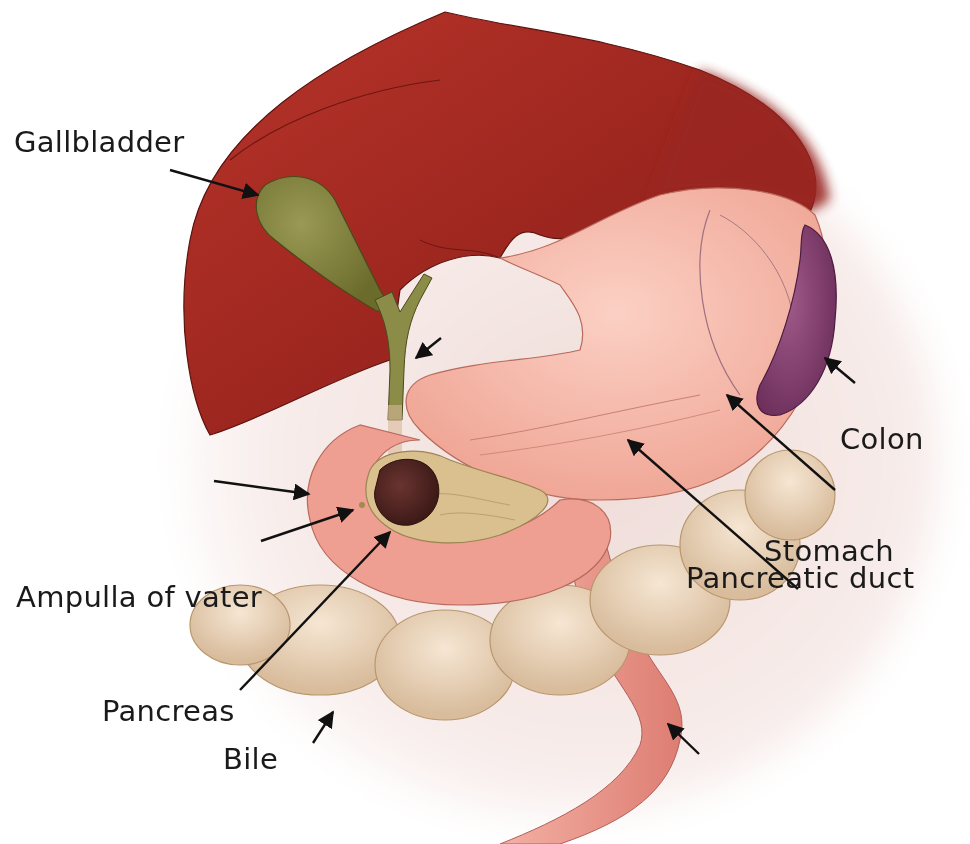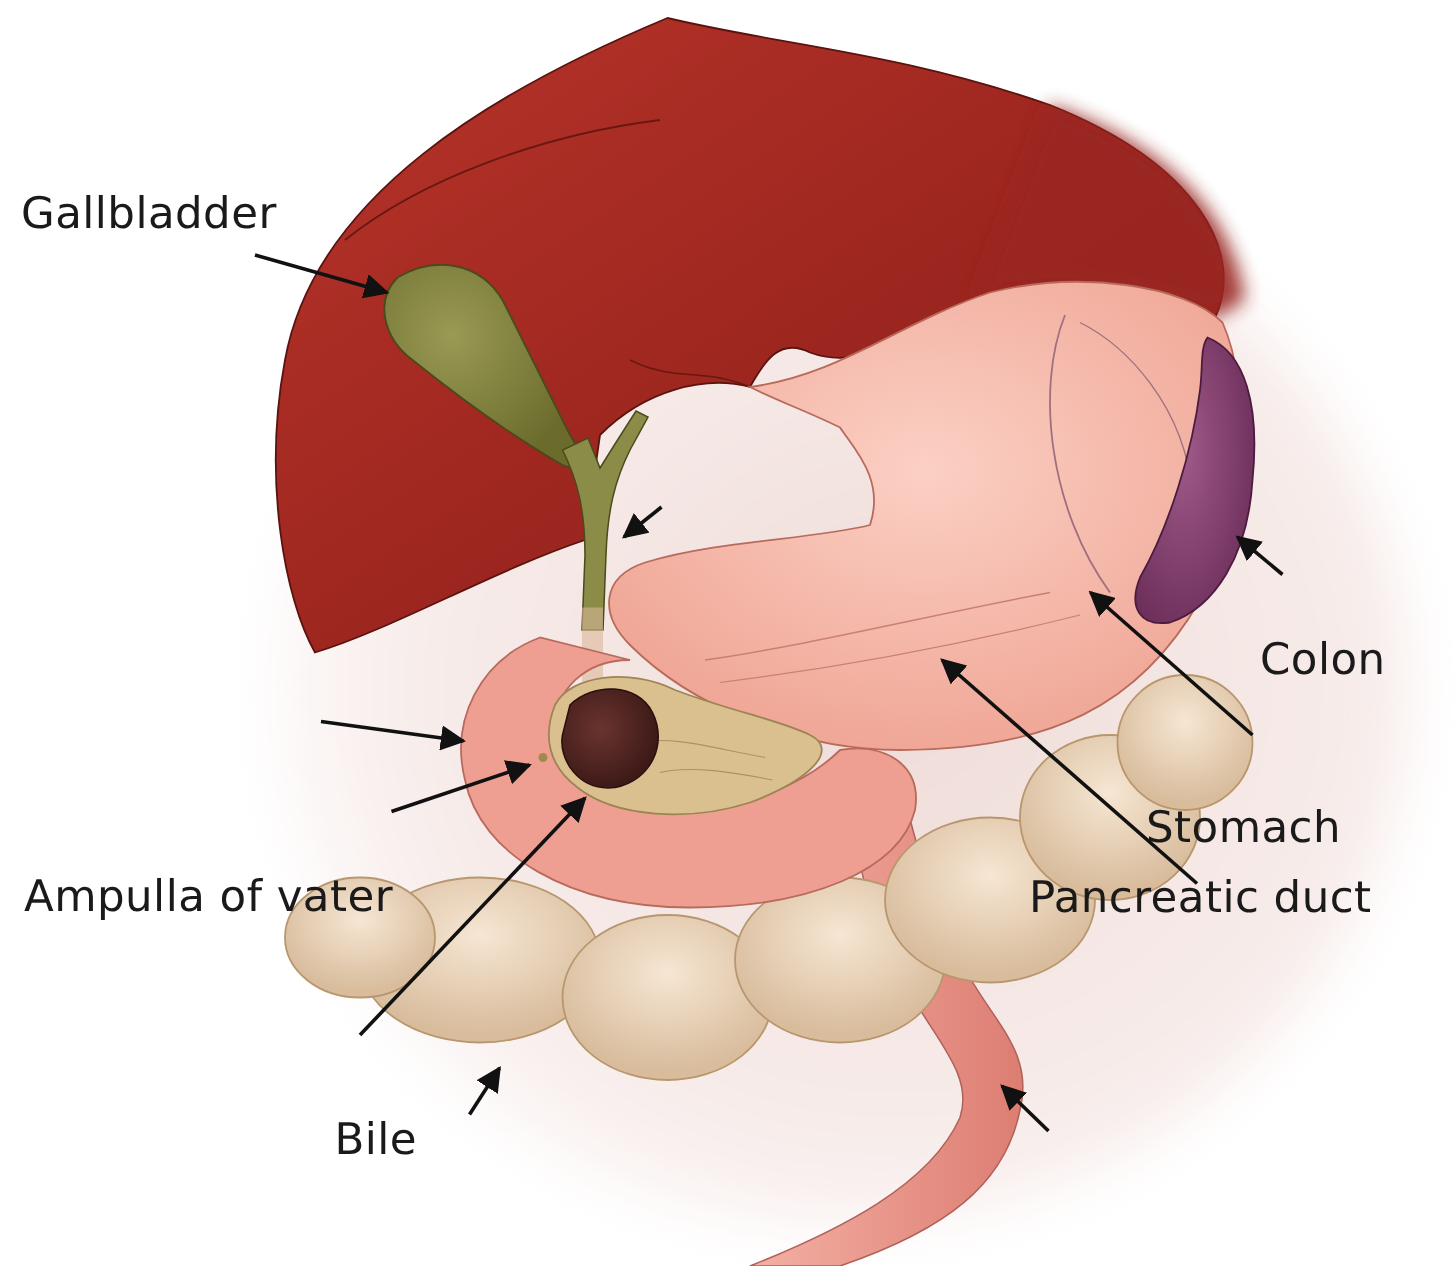--- a/index.html
+++ b/index.html
@@ -123,15 +123,16 @@
       <line x1="798" y1="589" x2="628" y2="440" marker-end="url(#arrow)"></line>
       <line x1="855" y1="383" x2="825" y2="358" marker-end="url(#arrow)"></line>
       <line x1="699" y1="754" x2="668" y2="724" marker-end="url(#arrow)"></line>
     </g>
   </svg>
 
   <div class="label" style="left:14px; top:128px;">Gallbladder</div>
   <div class="label" style="left:16px; top:549px;margin-top:34px;">Ampulla of vater</div>
   <div class="label" style="left:840px; top:425px;">Colon</div>
   <div class="label" style="left:764px; top:537px;">Stomach</div>
-  <div class="label" style="left:686px; top:584px;text-align:center;">Pancreatic duct</div>
+  <div class="label" style="left:686px; top:564px;text-align:center;">Pancreatic duct</div>
+  <div class="label" style="left:102px; top:697px;">Pancreas</div>
   <div class="label" style="left:223px; top:745px;">Bile</div>
 </div>
 
 </body></html>

